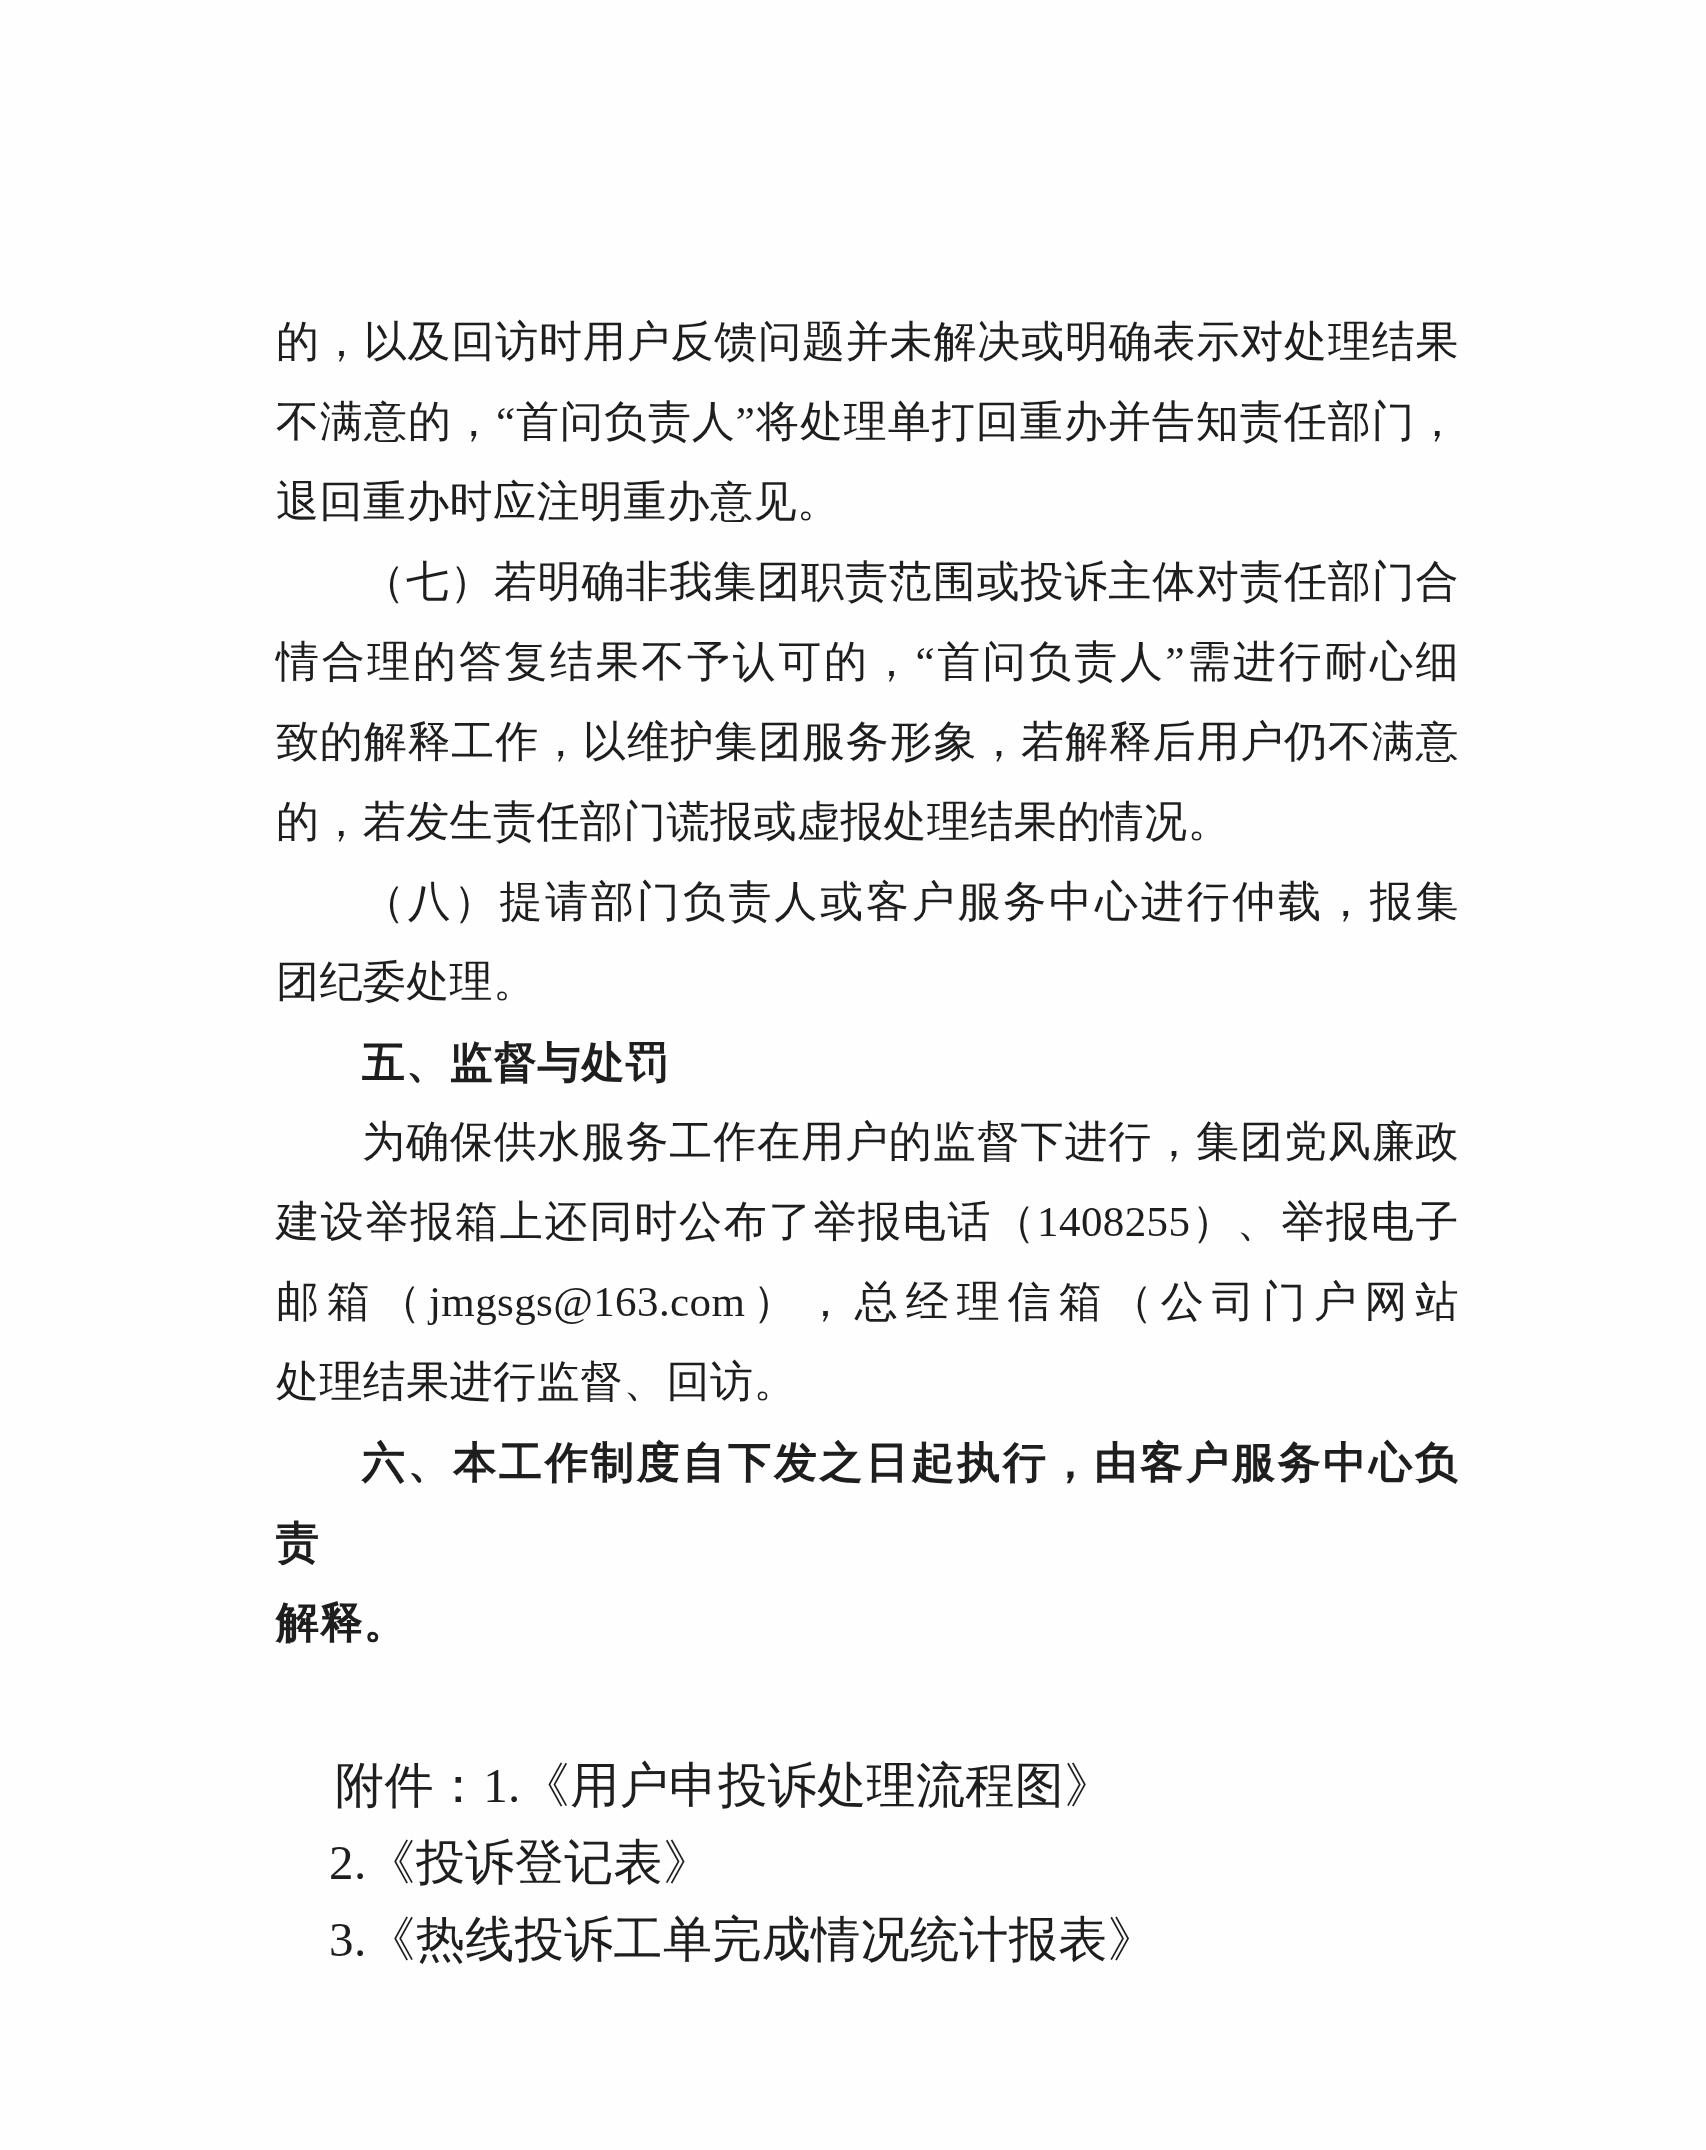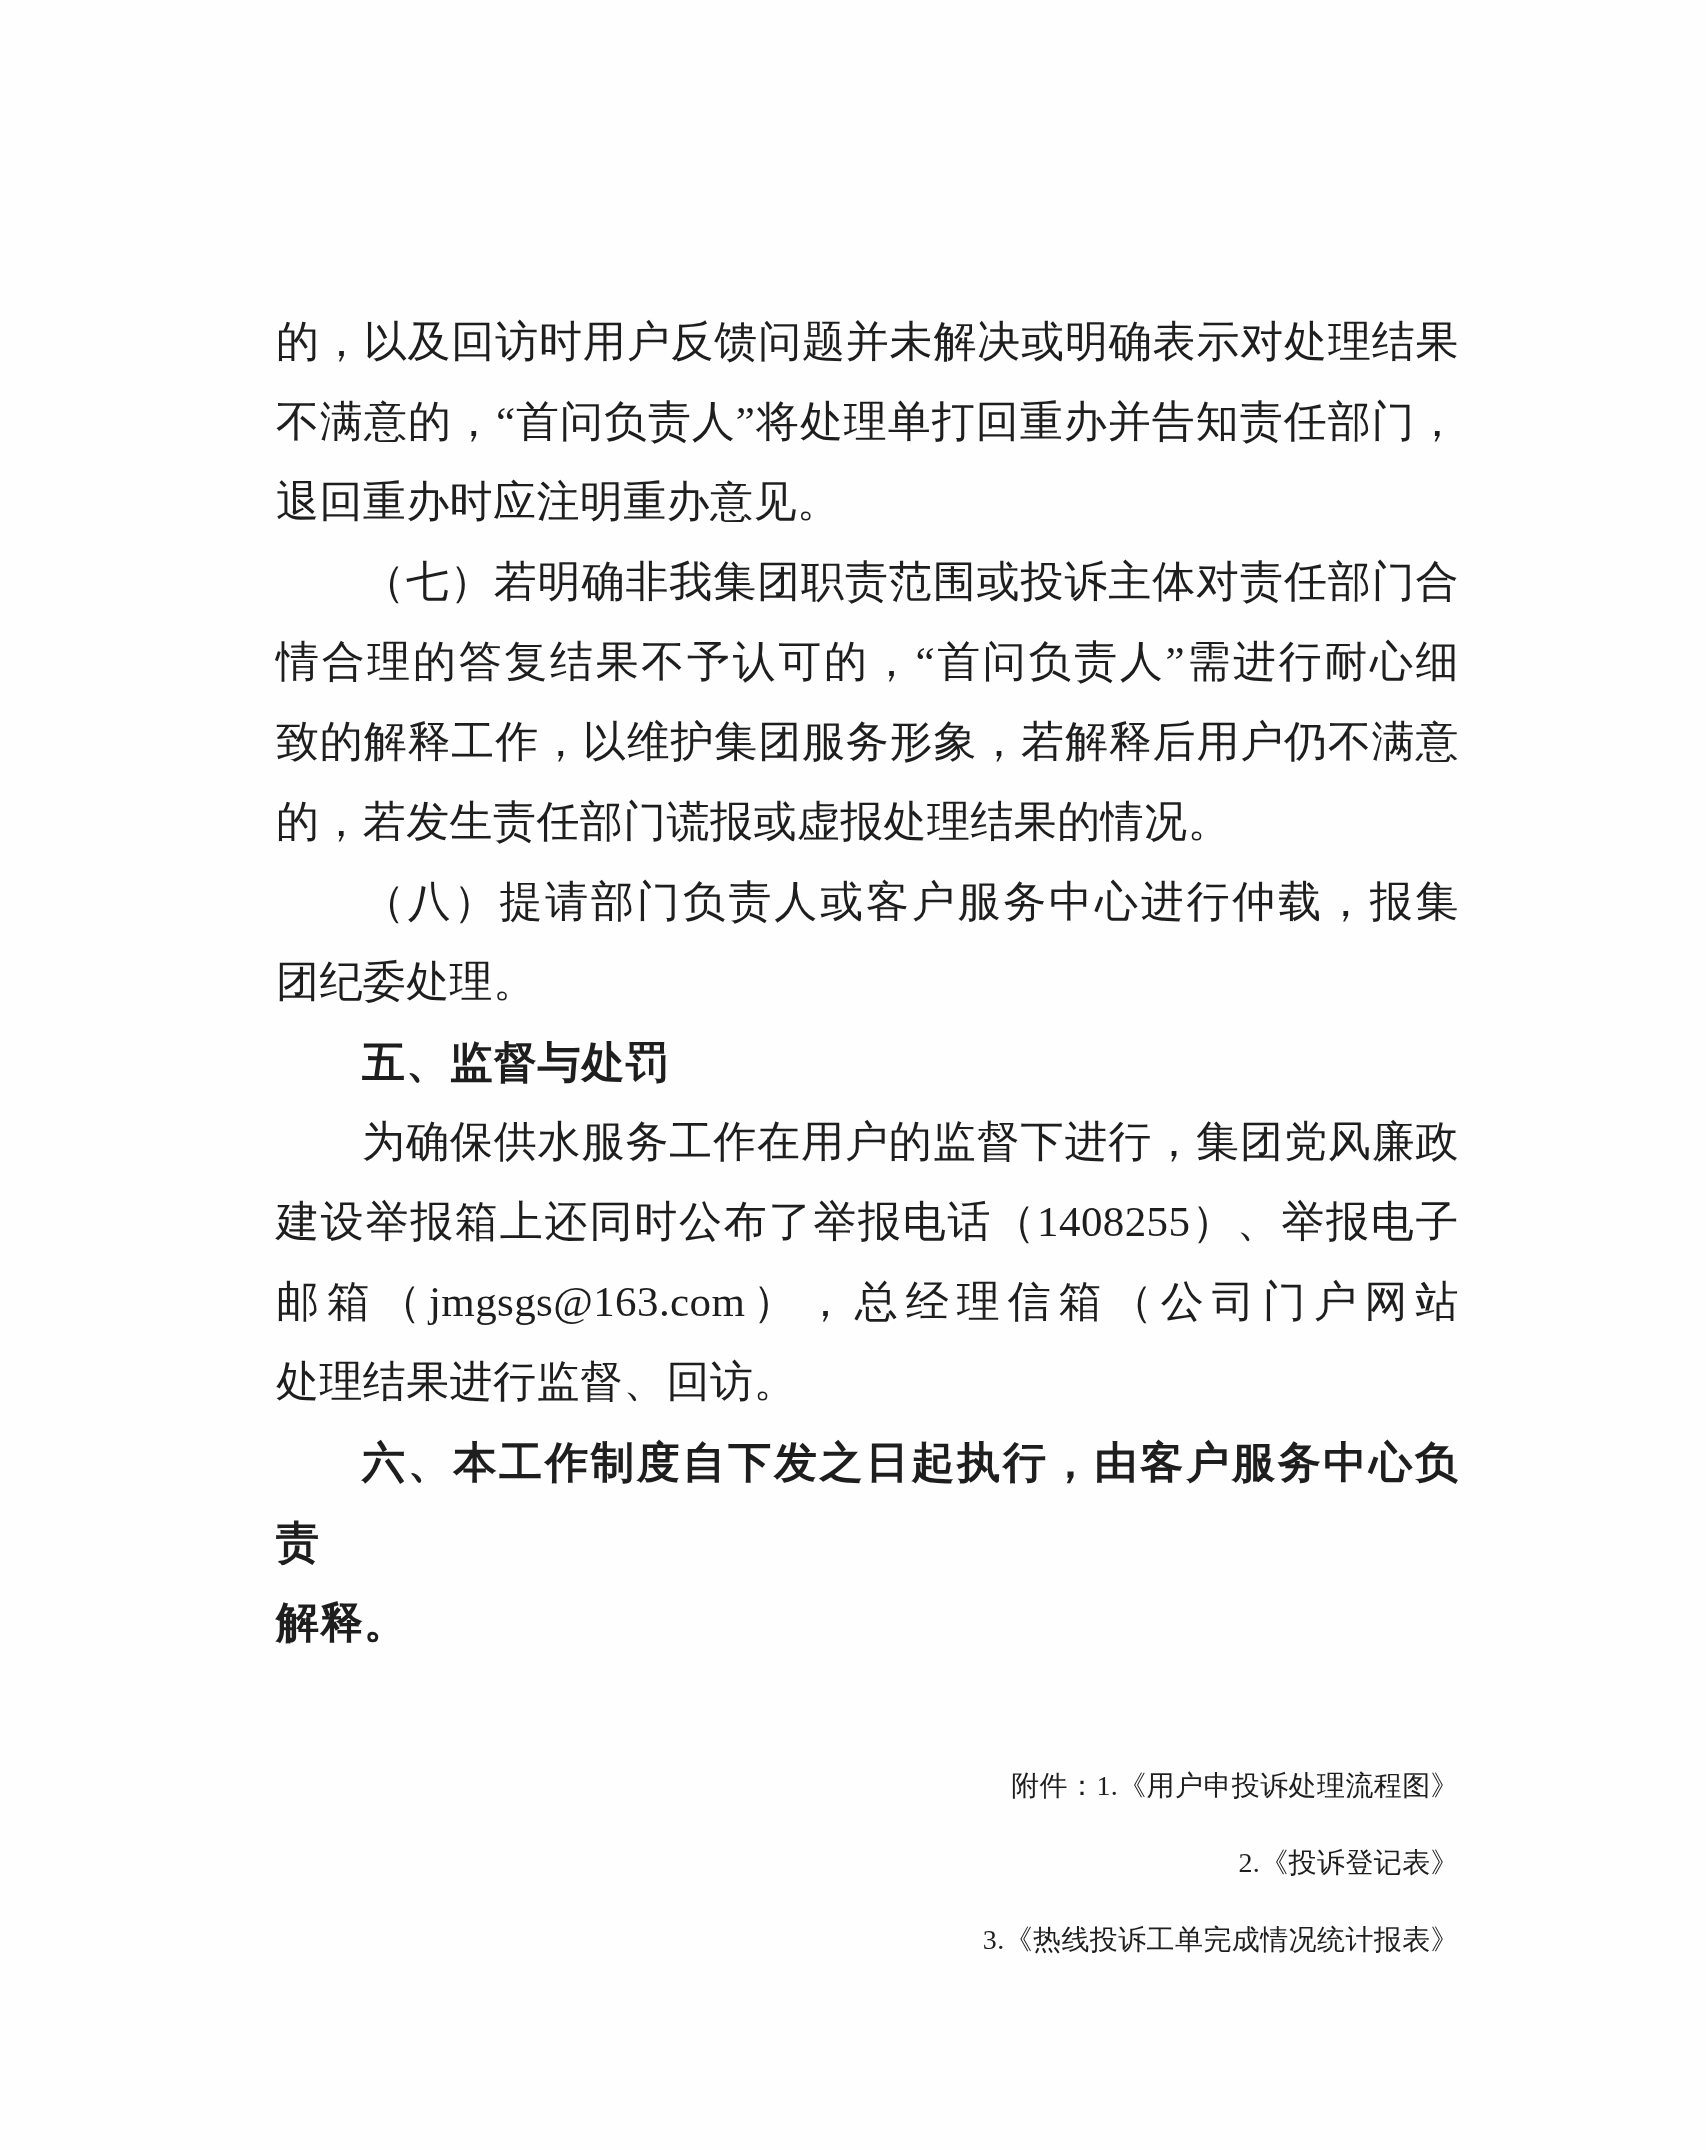--- a/index.html
+++ b/index.html
@@ -36,28 +36,27 @@
   }
   .line.ind2 { text-indent: 2em; }
   .line.heading {
     font-family: "Liberation Sans", "DejaVu Sans", sans-serif;
     font-weight: 700;
     letter-spacing: 0.9px;
   }
 
   .att-block { margin-top: 85px; }
   .att-line {
-    font-size: 28px;
+    font-size: 49px;
     line-height: 77px;
     white-space: nowrap;
     letter-spacing: 0.4px;
-    text-align: right;
   }
   .att-line.first { text-indent: 2em; }
-  .att-line.cont { margin-left: 115px; }
+  .att-line.cont { margin-left: 92px; }
 </style>
 </head>
 <body>
 
 <div class="page">
   <div class="content">
     <div id="body-lines">
         <div class="line fill">的，以及回访时用户反馈问题并未解决或明确表示对处理结果</div>
         <div class="line fill">不满意的，“首问负责人”将处理单打回重办并告知责任部门，</div>
         <div class="line">退回重办时应注明重办意见。</div>

